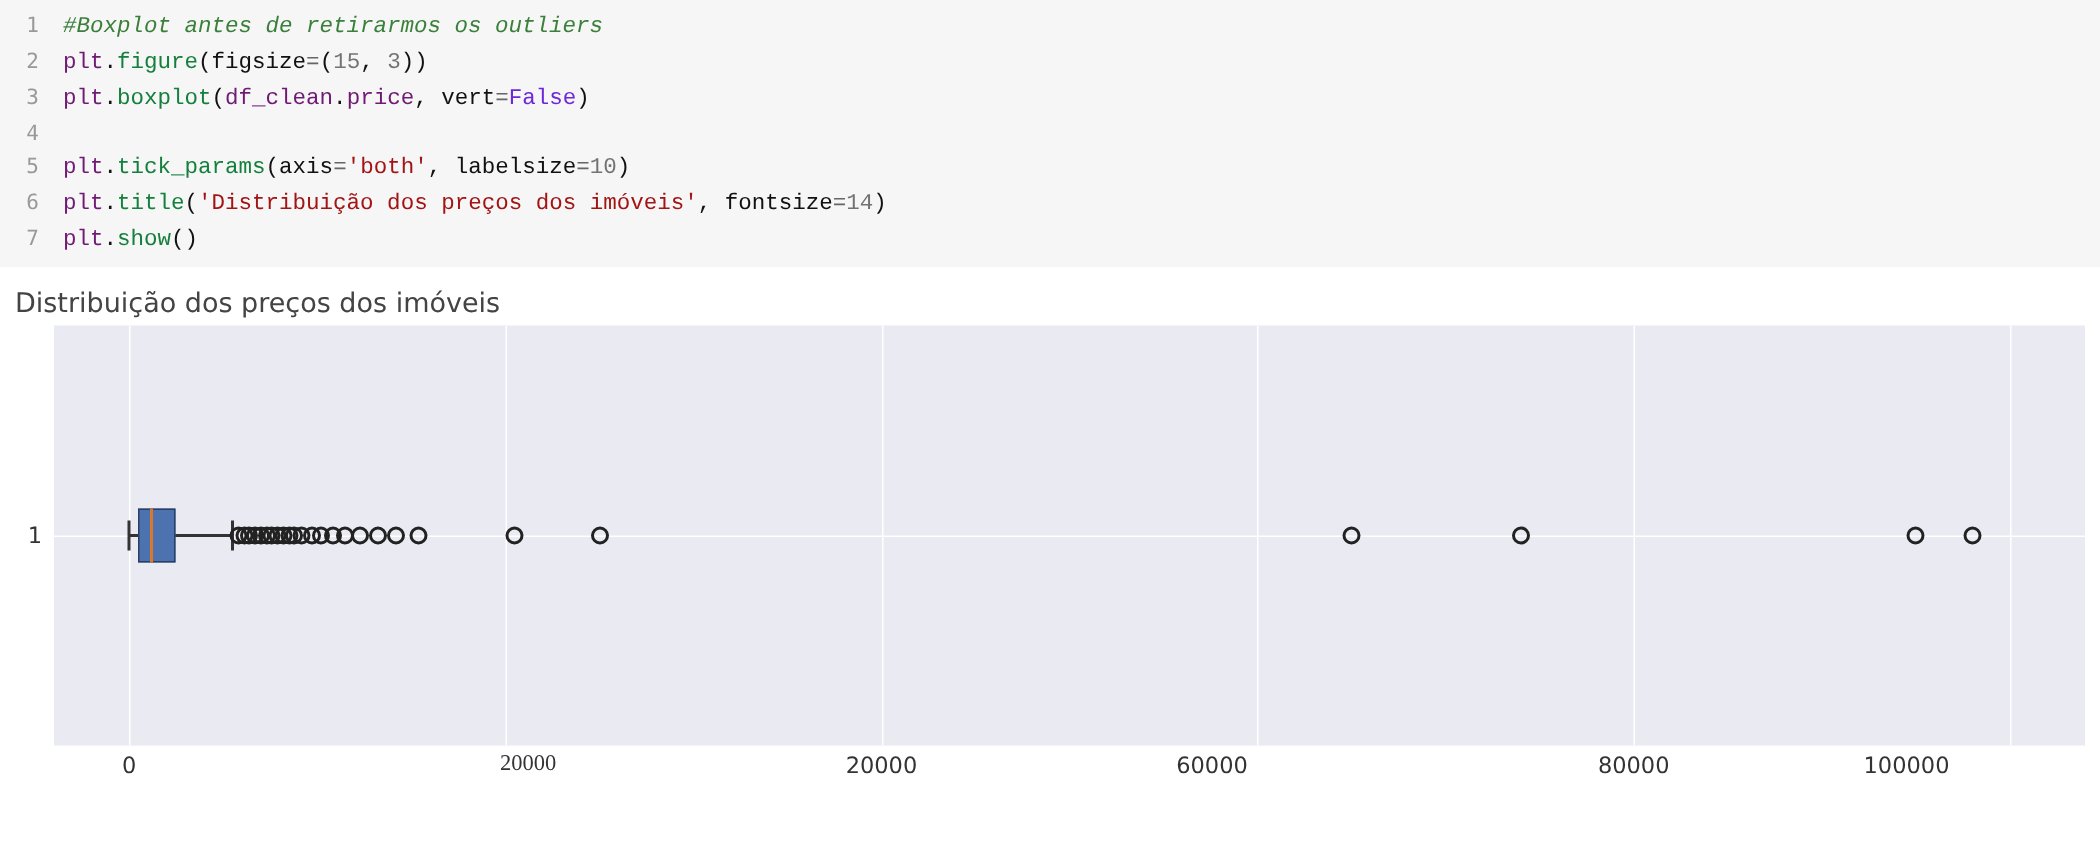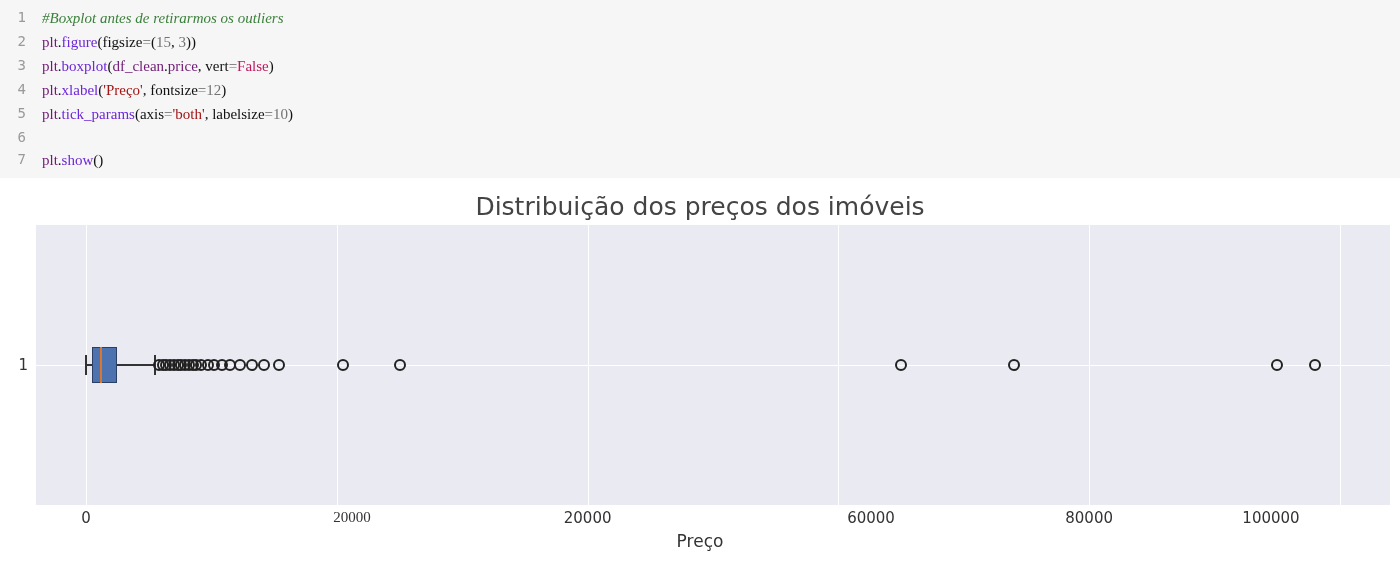--- a/index.html
+++ b/index.html
@@ -22,41 +22,41 @@
   .ln {
     width: 42px;
     text-align: right;
     color: #999;
     padding-right: 16px;
     user-select: none;
     font-size: 14px;
   }
   .code {
     white-space: pre;
-    font-family: Liberation Serif, serif;
+    font-family: Liberation Mono, monospace;
   }
   .c-comment { color: #3a7f3a; font-style: italic; }
   .c-ident   { color: #701a75; }
-  .c-func    { color: #6d28d9; }
+  .c-func    { color: #15803d; }
   .c-punct   { color: #111; }
   .c-paren   { color: #111; }
   .c-num     { color: #737373; }
   .c-str     { color: #a31515; } 
-  .c-kw      { color: #be185d; }  
+  .c-kw      { color: #6d28d9; }  
   .c-arg     { color: #111; }
   .c-eq      { color: #666; }
 
   .chart-wrap {
     padding: 8px 10px 0 10px;
     font-family: "DejaVu Sans", Arial, sans-serif;
   }
   .chart-title {
-    text-align: center;
+    text-align: left;
     color: #444;
-    font-size: 25px;
+    font-size: 18px;
     margin: 6px 0 4px 0;
   }
   .plot-row {
     display: flex;
     align-items: center;
   }
   .ytick {
     width: 26px;
     text-align: right;
     padding-right: 8px;
@@ -142,28 +142,28 @@
     <div class="code-line">
       <div class="ln">2</div>
       <div class="code"><span class="c-ident">plt</span><span class="c-punct">.</span><span class="c-func">figure</span><span class="c-paren">(</span><span class="c-arg">figsize</span><span class="c-eq">=</span><span class="c-paren">(</span><span class="c-num">15</span><span class="c-punct">, </span><span class="c-num">3</span><span class="c-paren">)</span><span class="c-paren">)</span></div>
     </div>
     <div class="code-line">
       <div class="ln">3</div>
       <div class="code"><span class="c-ident">plt</span><span class="c-punct">.</span><span class="c-func">boxplot</span><span class="c-paren">(</span><span class="c-ident">df_clean</span><span class="c-punct">.</span><span class="c-ident">price</span><span class="c-punct">, </span><span class="c-arg">vert</span><span class="c-eq">=</span><span class="c-kw">False</span><span class="c-paren">)</span></div>
     </div>
     <div class="code-line">
       <div class="ln">4</div>
-      <div class="code"><span class="c-ident">plt</span><span class="c-punct">.</span><span class="c-func">xlabel</span><span class="c-paren">(</span><span class="c-str">'Preço'</span><span class="c-punct">, </span><span class="c-arg">fontsize</span><span class="c-eq">=</span><span class="c-num">12</span><span class="c-paren">)</span></div>
     </div>
     <div class="code-line">
       <div class="ln">5</div>
       <div class="code"><span class="c-ident">plt</span><span class="c-punct">.</span><span class="c-func">tick_params</span><span class="c-paren">(</span><span class="c-arg">axis</span><span class="c-eq">=</span><span class="c-str">'both'</span><span class="c-punct">, </span><span class="c-arg">labelsize</span><span class="c-eq">=</span><span class="c-num">10</span><span class="c-paren">)</span></div>
     </div>
     <div class="code-line">
       <div class="ln">6</div>
+      <div class="code"><span class="c-ident">plt</span><span class="c-punct">.</span><span class="c-func">title</span><span class="c-paren">(</span><span class="c-str">'Distribuição dos preços dos imóveis'</span><span class="c-punct">, </span><span class="c-arg">fontsize</span><span class="c-eq">=</span><span class="c-num">14</span><span class="c-paren">)</span></div>
     </div>
     <div class="code-line">
       <div class="ln">7</div>
       <div class="code"><span class="c-ident">plt</span><span class="c-punct">.</span><span class="c-func">show</span><span class="c-paren">(</span><span class="c-paren">)</span></div>
     </div>
   </div>
 
 <div class="chart-wrap">
   <div class="chart-title">Distribuição dos preços dos imóveis</div>
   <div class="plot-row">
@@ -206,18 +206,17 @@
         <div class="outlier" style="left: 865.056px; top: 140px;"></div>
         <div class="outlier" style="left: 977.889px; top: 140px;"></div>
         <div class="outlier" style="left: 1241.17px; top: 140px;"></div>
         <div class="outlier" style="left: 1278.78px; top: 140px;"></div>
       </div>
   </div>
   <div class="xaxis" id="xaxis">
       <div class="xtick" style="left: 50.1481px;">0</div>
       <div class="xtick" style="left: 316px; font-family: Liberation Serif, serif;">20000</div>
       <div class="xtick" style="left: 551.63px;">20000</div>
-      <div class="xtick" style="left: 835px;">60000</div>
+      <div class="xtick" style="left: 772px;">60000</div>
       <div class="xtick" style="left: 1053.11px;">80000</div>
       <div class="xtick" style="left: 1235px; text-align: center;">100000</div>
     </div>
-  <div class="xlabel">Preço</div>
 </div>
 
 </body></html>

